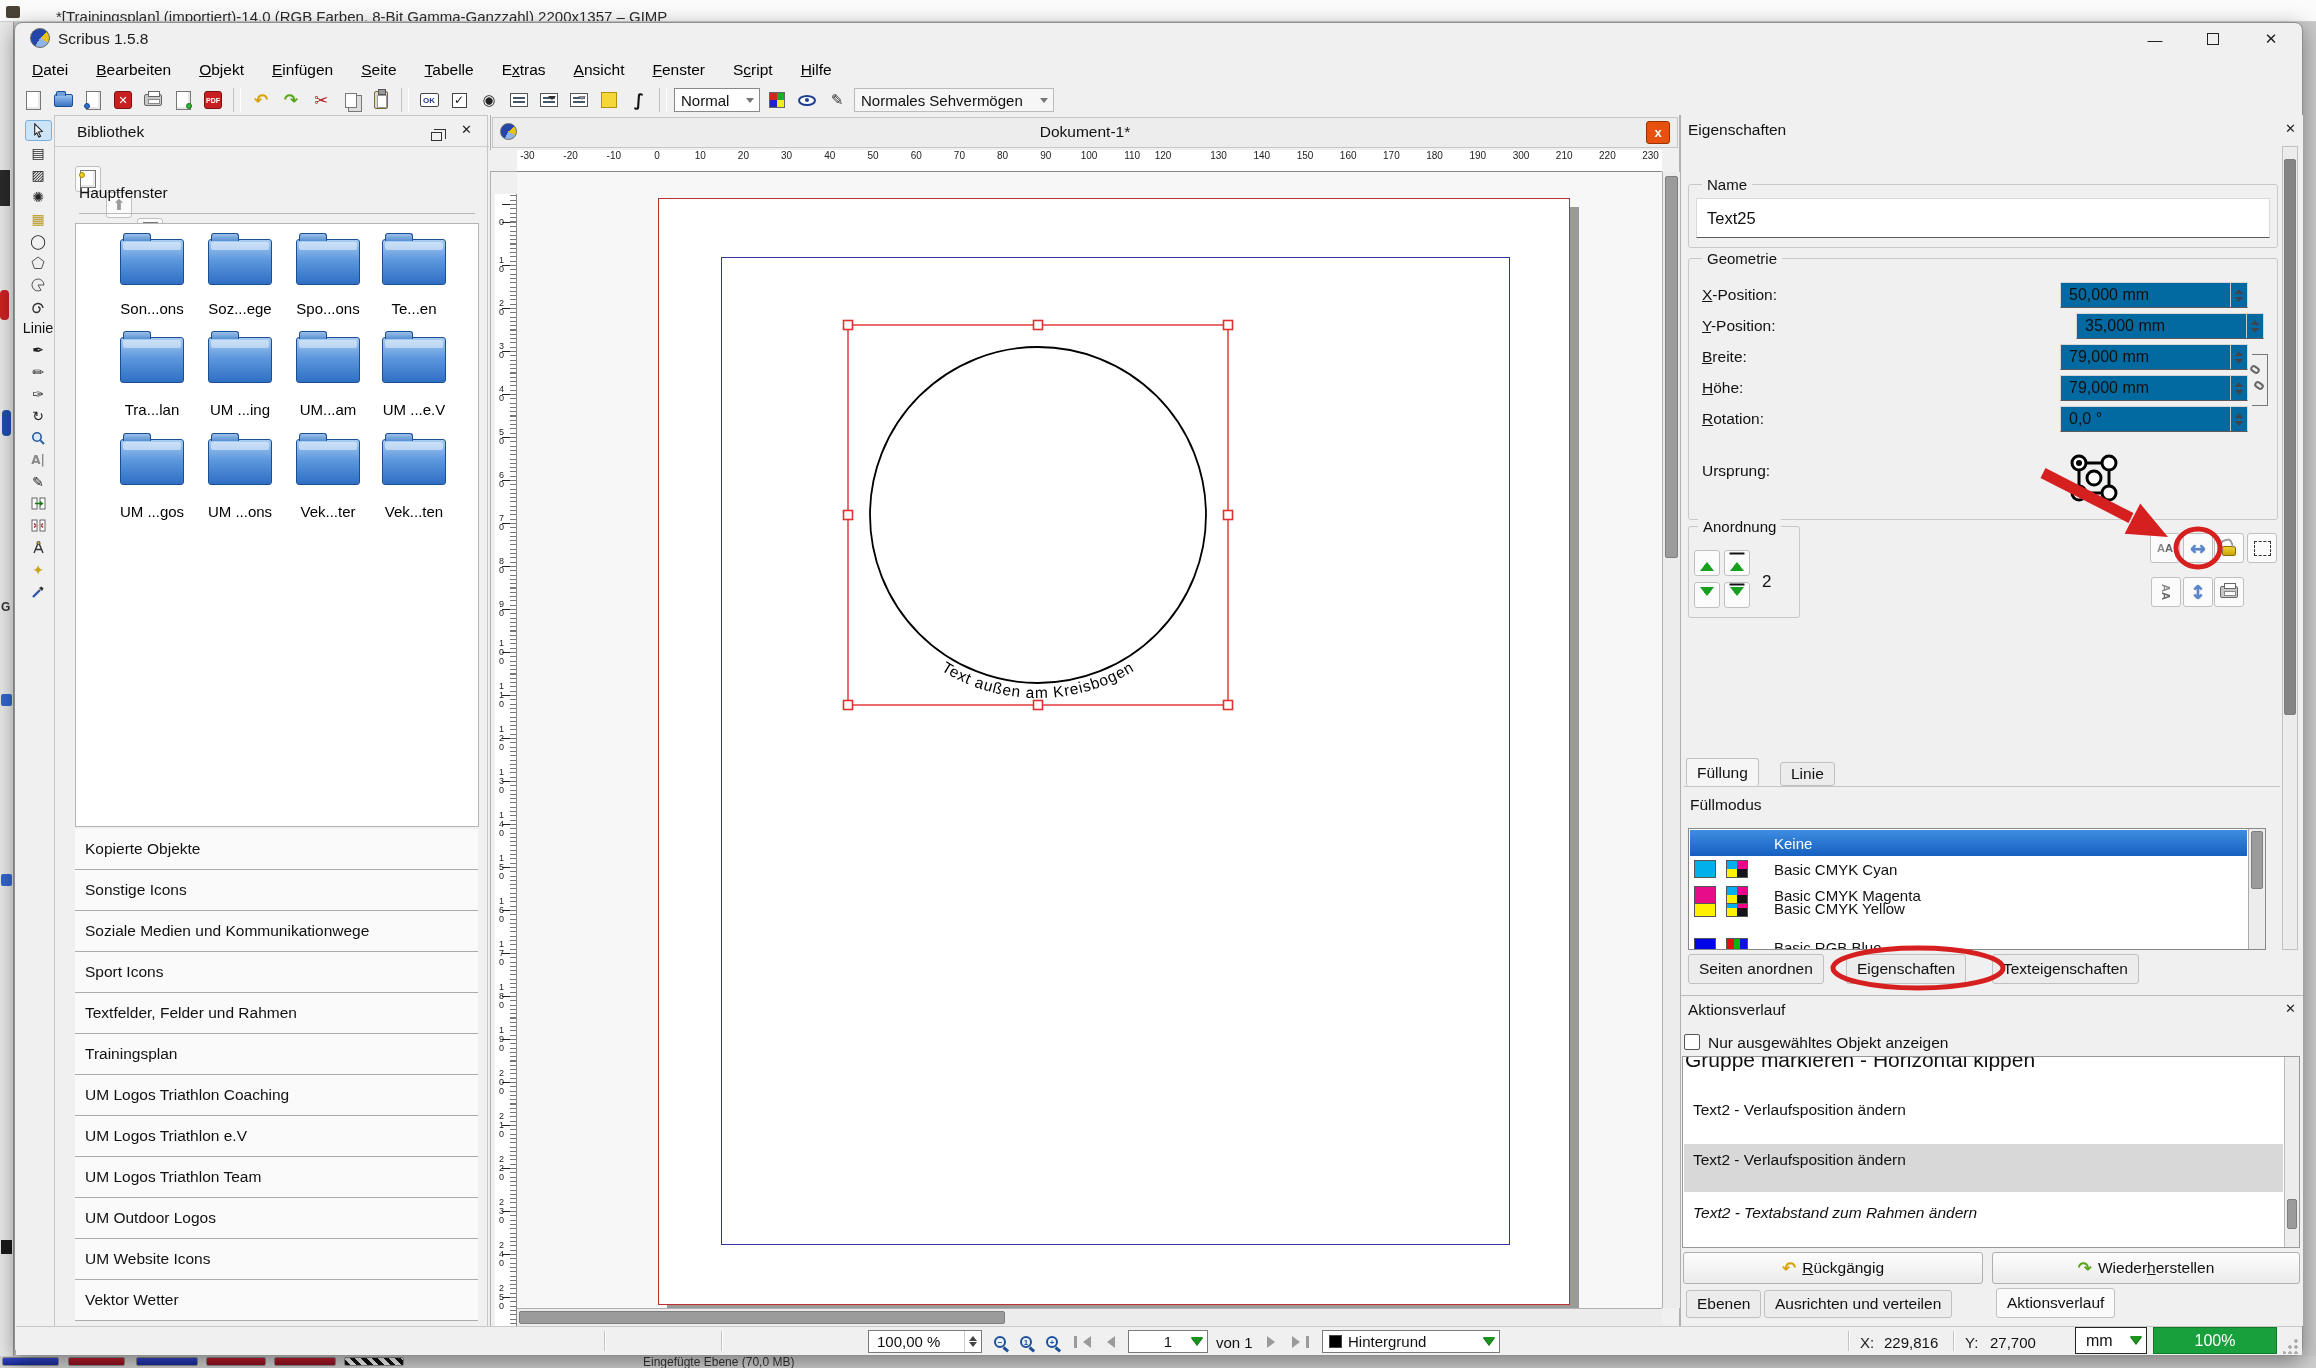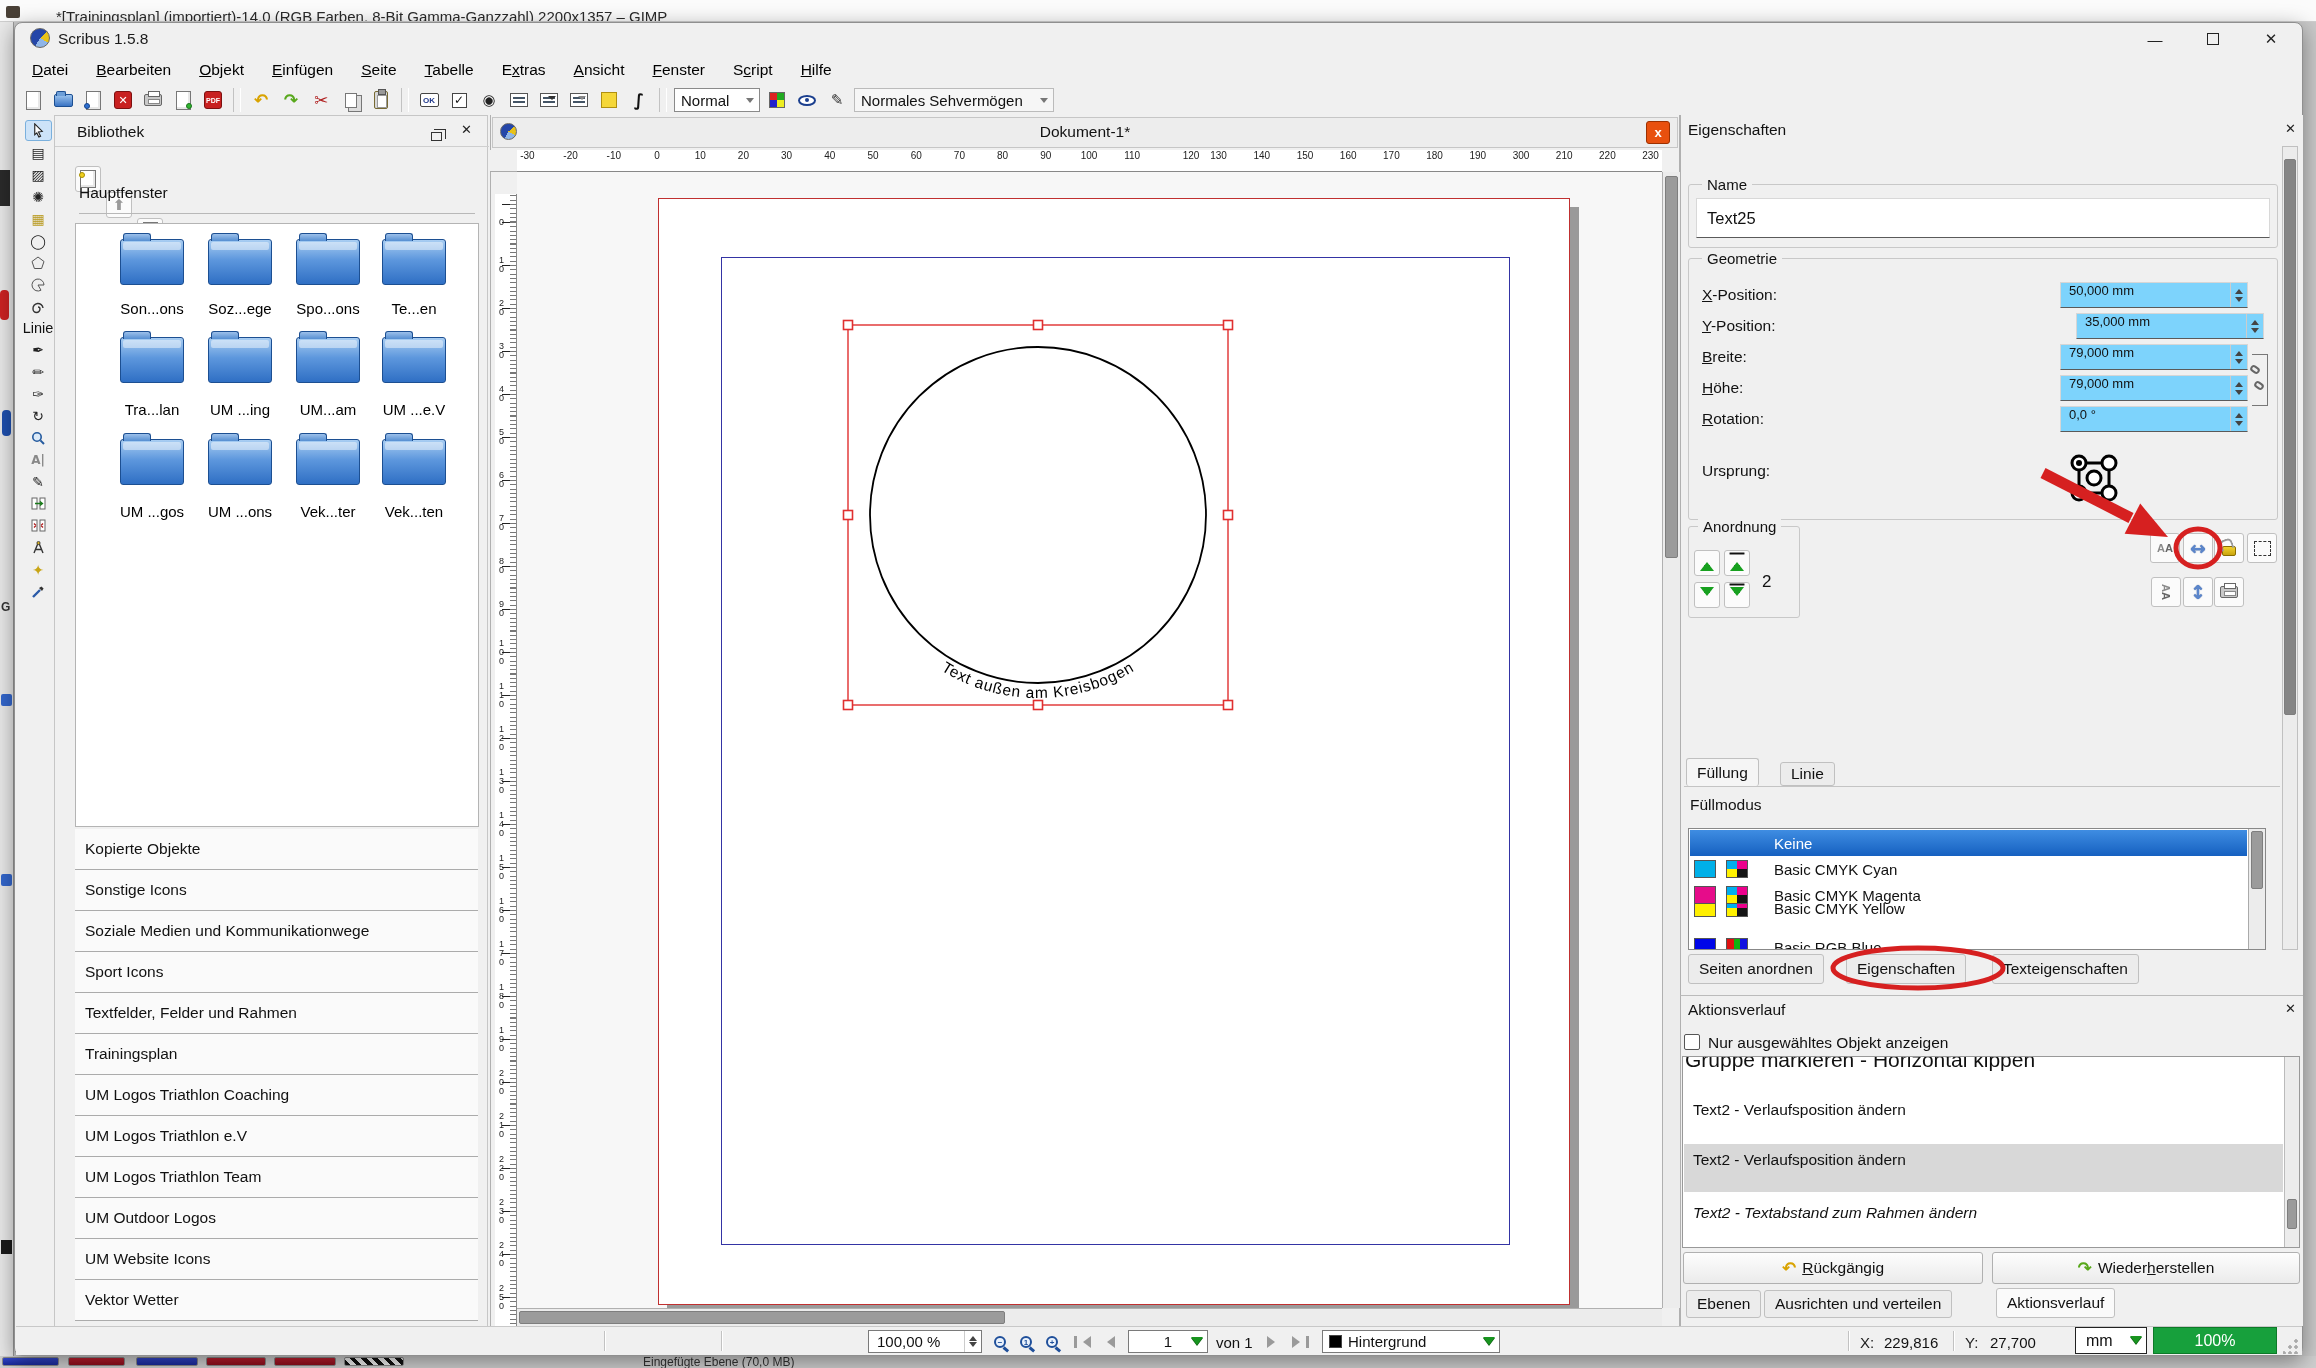--- a/index.html
+++ b/index.html
@@ -62,21 +62,21 @@
   .plabel{font-size:14.5px;color:#111;padding:2px 0}
   
   .dock-head{font-size:15.5px;color:#111}
   .float-ico{display:inline-block;width:11px;height:9px;border:1.5px solid #333;position:relative;background:#f0f0f0}
   .float-ico::before{content:"";position:absolute;left:2px;top:-4px;width:11px;height:9px;border:1.5px solid #333;border-bottom:none;border-left:none}
   .x-ico{font-size:13px;color:#222;font-weight:bold}
   .secbar{background:#fbfbfb;border:1px solid #c2c2c2;border-radius:3px;display:flex;align-items:center;justify-content:center;font-size:15.5px;position:relative}
   .secbar .tri{position:absolute;left:9px;font-size:11px;color:#1a1a1a}
   .fieldset{border:1px solid #c8c8c8;border-radius:3px}
   .legend{position:absolute;font-size:15px;background:#f0f0f0;padding:0 5px;color:#111}
-  .valbox{background:#7dd3fc;border:1px solid #d6d6d6;border-bottom:1px solid #5a5a5a;display:flex;align-items:flex-start;position:relative;font-size:13px}
+  .valbox{background:#0369a1;border:1px solid #d6d6d6;border-bottom:1px solid #5a5a5a;display:flex;align-items:center;position:relative;font-size:16px}
   .valbox .vtext{padding-left:8px}
   .spin{position:absolute;right:0;top:0;bottom:0;width:17px;border-left:1px solid #ccc;display:flex;flex-direction:column;align-items:center;justify-content:space-around}
   .spin i{border:4px solid transparent;display:block;height:0;width:0}
   .spin .su{border-bottom:5px solid #444}
   .spin .sd{border-top:5px solid #444}
   .grow{display:flex;align-items:center}
   .glabel{font-size:15.5px}
   .ibtn{position:absolute;width:30px;height:30px;background:#fbfbfb;border:1px solid #c0c0c0;border-radius:3px;display:flex;align-items:center;justify-content:center}
   .blue-arr{color:#5b86cc;font-size:19px;font-weight:bold;font-family:"DejaVu Sans",sans-serif;text-shadow:0 0 1px #2a4f8e}
   .flip-pair{font-size:11px;font-weight:bold;color:#8a8a8a;letter-spacing:0}
@@ -455,21 +455,21 @@
     <span class="rnum" style="left: 215.4px;">20</span>
     <span class="rnum" style="left: 258.6px;">30</span>
     <span class="rnum" style="left: 301.8px;">40</span>
     <span class="rnum" style="left: 345px;">50</span>
     <span class="rnum" style="left: 388.2px;">60</span>
     <span class="rnum" style="left: 431.4px;">70</span>
     <span class="rnum" style="left: 474.6px;">80</span>
     <span class="rnum" style="left: 517.8px;">90</span>
     <span class="rnum" style="left: 561px;">100</span>
     <span class="rnum" style="left: 604.2px;">110</span>
-    <span class="rnum" style="left: 663px;">120</span>
+    <span class="rnum" style="left: 635px;">120</span>
     <span class="rnum" style="left: 690.6px;">130</span>
     <span class="rnum" style="left: 733.8px;">140</span>
     <span class="rnum" style="left: 777px;">150</span>
     <span class="rnum" style="left: 820.2px;">160</span>
     <span class="rnum" style="left: 863.4px;">170</span>
     <span class="rnum" style="left: 906.6px;">180</span>
     <span class="rnum" style="left: 949.8px;">190</span>
     <span class="rnum" style="left: 993px;">300</span>
     <span class="rnum" style="left: 1036.2px;">210</span>
     <span class="rnum" style="left: 1079.4px;">220</span>

